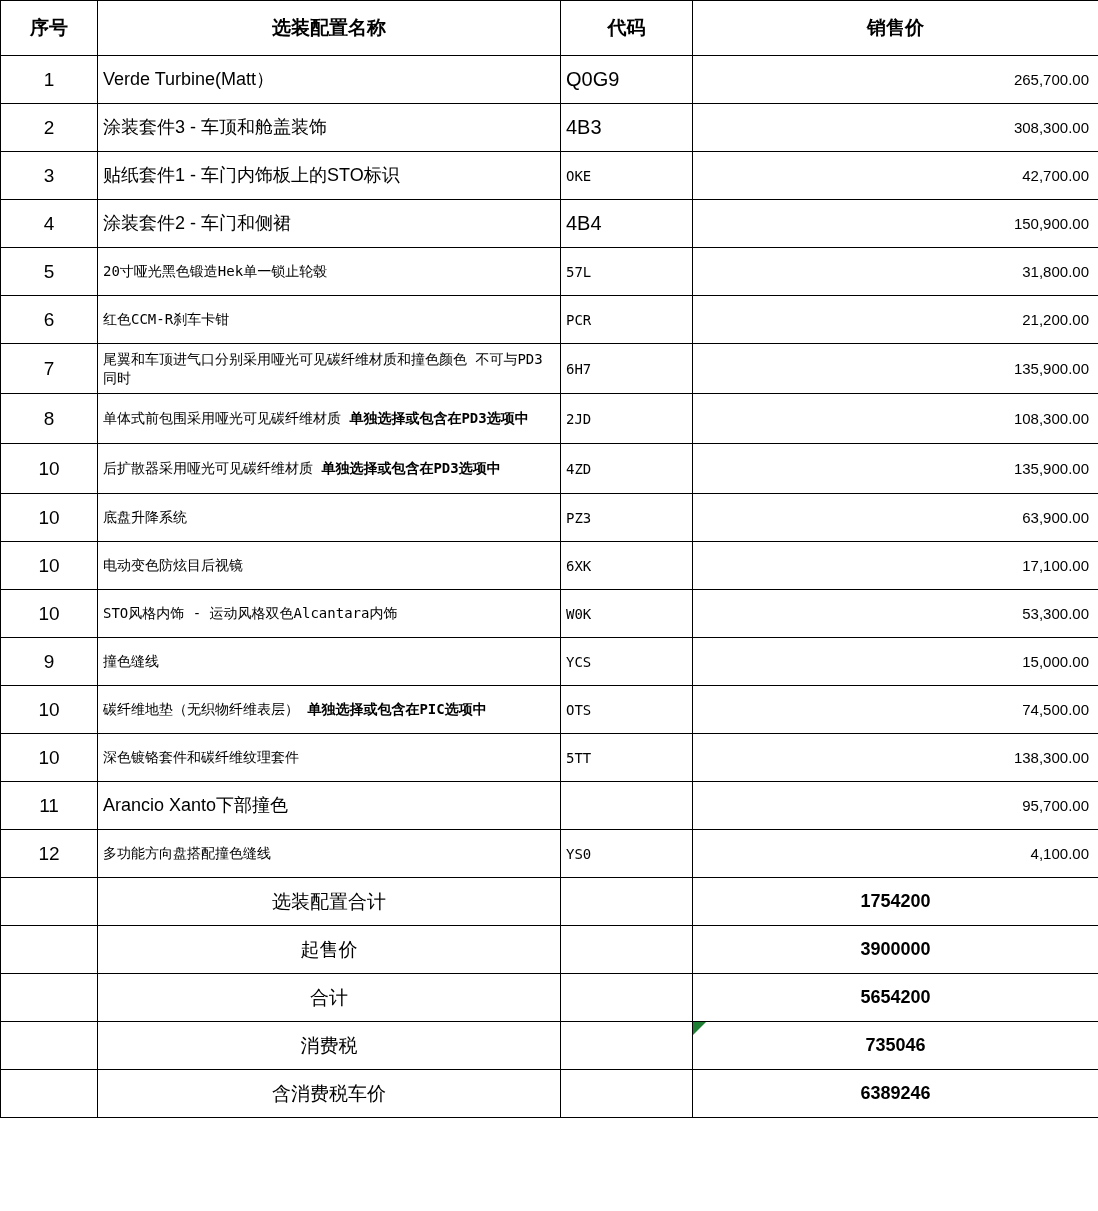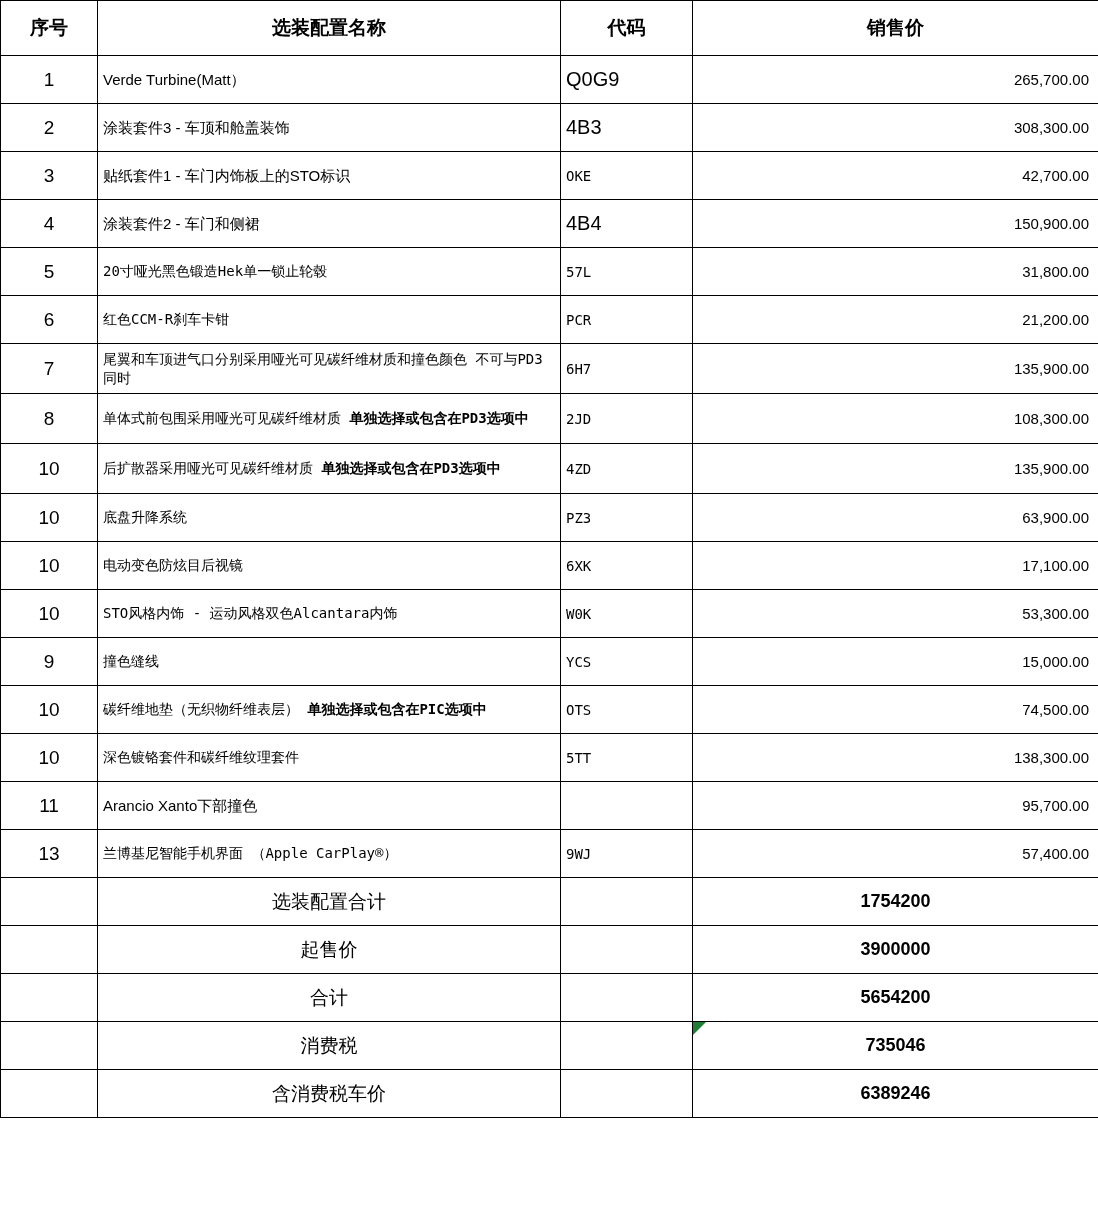--- a/index.html
+++ b/index.html
@@ -5,21 +5,21 @@
   html,body{margin:0;padding:0;background:#ffffff;}
   body{width:1098px;font-family:"Liberation Sans",sans-serif;color:#000;}
   table{border-collapse:collapse;table-layout:fixed;width:1098px;background:#fff;}
   td,th{border:1px solid #000;overflow:hidden;vertical-align:middle;background:#fff;}
   tr.hdr{height:55px;}
   tr.row{height:48px;}
   tr.tall{height:50px;}
   tr.srow{height:48px;}
   th{font-size:19px;font-weight:bold;text-align:center;padding:8px 4px;}
   .c-no{font-size:19px;text-align:center;font-family:"Liberation Sans",sans-serif;}
-  .c-name{font-size:15px;text-align:left;padding:2px 6px 2px 5px;line-height:1.3;}
+  .c-name{font-size:18px;text-align:left;padding:2px 6px 2px 5px;line-height:1.3;}
   .c-code{font-size:20px;text-align:left;padding:0 4px 0 5px;}
   .c-price{font-size:15px;text-align:right;padding:0 9px 0 4px;font-family:"Liberation Sans",sans-serif;}
   .mono{font-family:"DejaVu Sans Mono",monospace;font-size:14px;}
   .sans{font-family:"Liberation Sans",sans-serif;}
   .b{font-weight:bold;}
   .s-label{font-size:19px;text-align:center;padding:0 4px;}
   .s-value{font-size:18px;font-weight:bold;text-align:center;font-family:"Liberation Sans",sans-serif;position:relative;}
   .tri{position:absolute;left:0;top:0;width:0;height:0;border-top:13px solid #1e7e34;border-right:13px solid transparent;}
 </style>
 </head>
@@ -131,24 +131,24 @@
       <td class="c-code mono">5TT</td>
       <td class="c-price">138,300.00</td>
     </tr>
     <tr class="row">
       <td class="c-no">11</td>
       <td class="c-name sans"><span>Arancio Xanto下部撞色</span><span class="b"></span></td>
       <td class="c-code mono"></td>
       <td class="c-price">95,700.00</td>
     </tr>
     <tr class="row">
-      <td class="c-no">13</td>
-      <td class="c-name mono"><span>兰博基尼智能手机界面 （Apple CarPlay®）</span><span class="b"></span></td>
-      <td class="c-code mono">9WJ</td>
-      <td class="c-price">57,400.00</td>
+      <td class="c-no">12</td>
+      <td class="c-name mono"><span>多功能方向盘搭配撞色缝线</span><span class="b"></span></td>
+      <td class="c-code mono">YS0</td>
+      <td class="c-price">4,100.00</td>
     </tr>
     <tr class="srow">
       <td class="c-no"></td>
       <td class="s-label">选装配置合计</td>
       <td class="c-code"></td>
       <td class="s-value">1754200</td>
     </tr>
     <tr class="srow">
       <td class="c-no"></td>
       <td class="s-label">起售价</td>

